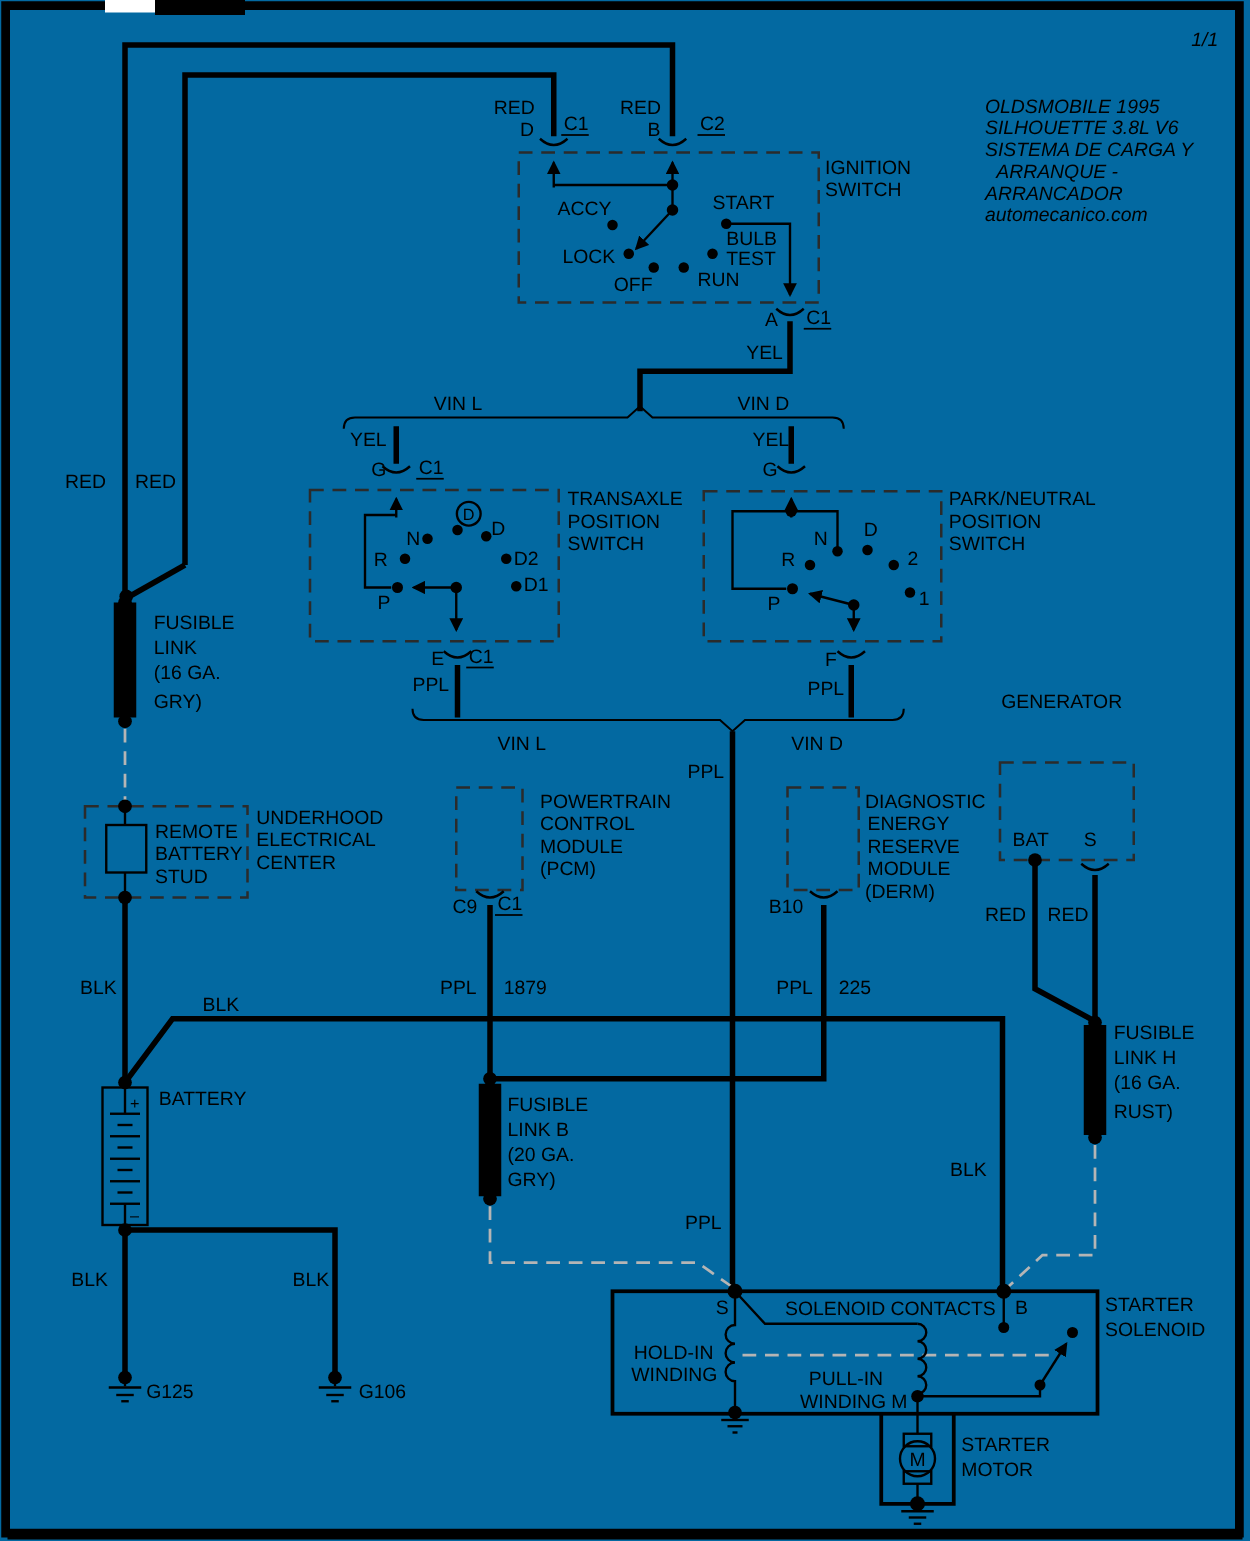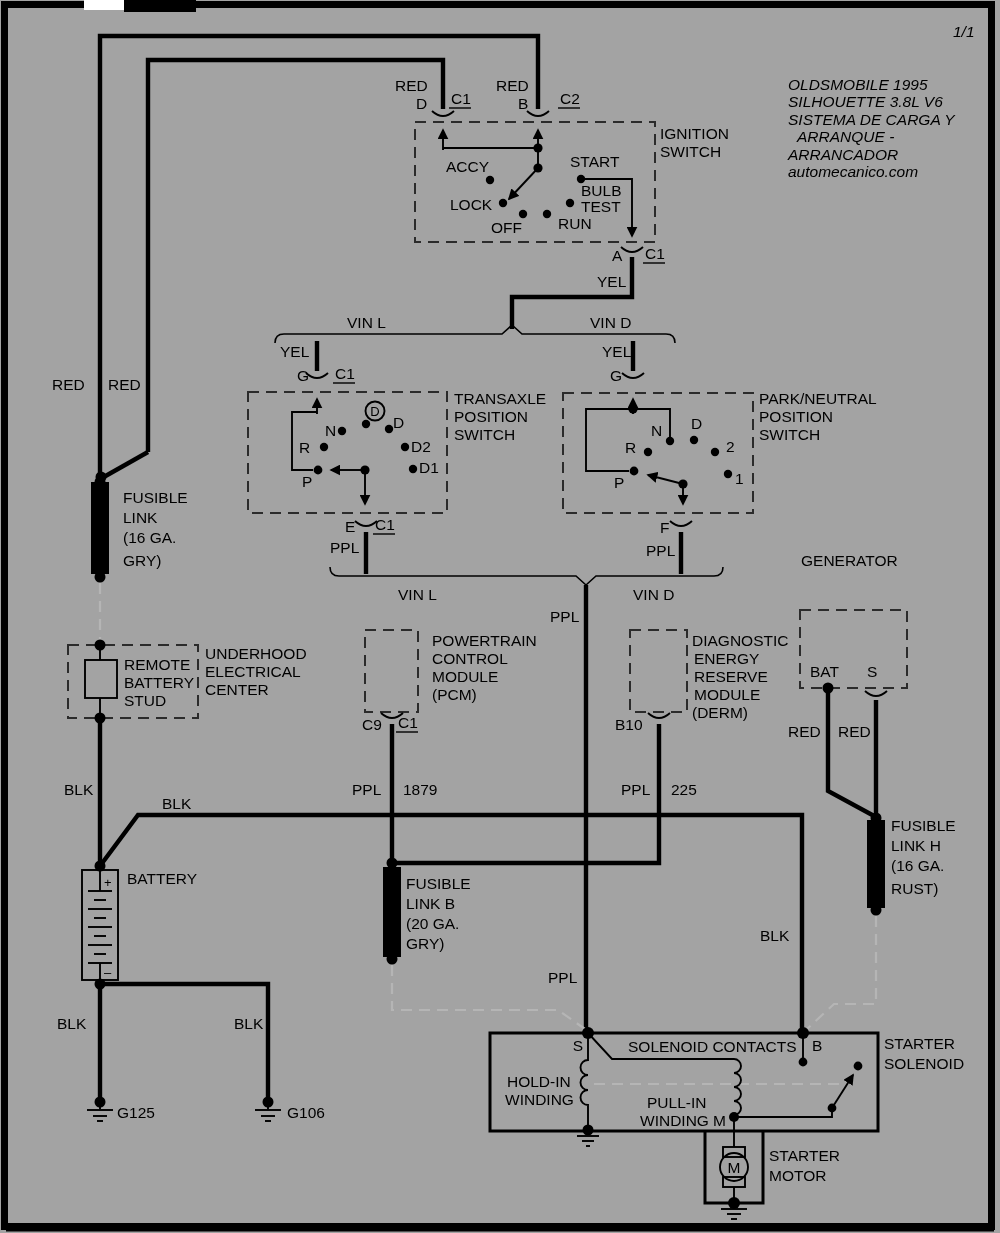--- a/index.html
+++ b/index.html
@@ -1,16 +1,16 @@
 <!DOCTYPE html>
 <html><head>
 <meta charset="utf-8">
 <style>
   html,body{margin:0;padding:0;background:#fff;}
-  #stage{width:1000px;height:1233px;position:relative;background:#a3a3a3;}
+  #stage{width:1000px;height:1233px;position:relative;background:#0369a1;}
   svg{display:block;}
   text{font-family:"Liberation Sans","DejaVu Sans",sans-serif;font-size:15.5px;fill:#000;}
   .it{font-style:italic;}
   .sm{font-size:13px;}
   .mid{text-anchor:middle;}
   .end{text-anchor:end;}
   .w4{stroke:#000;stroke-width:4.4;fill:none;}
   .w3{stroke:#000;stroke-width:3;fill:none;}
   .w2{stroke:#000;stroke-width:1.9;fill:none;}
   .db{fill:none;stroke:#2b2b2b;stroke-width:2;stroke-dasharray:11 7;}

